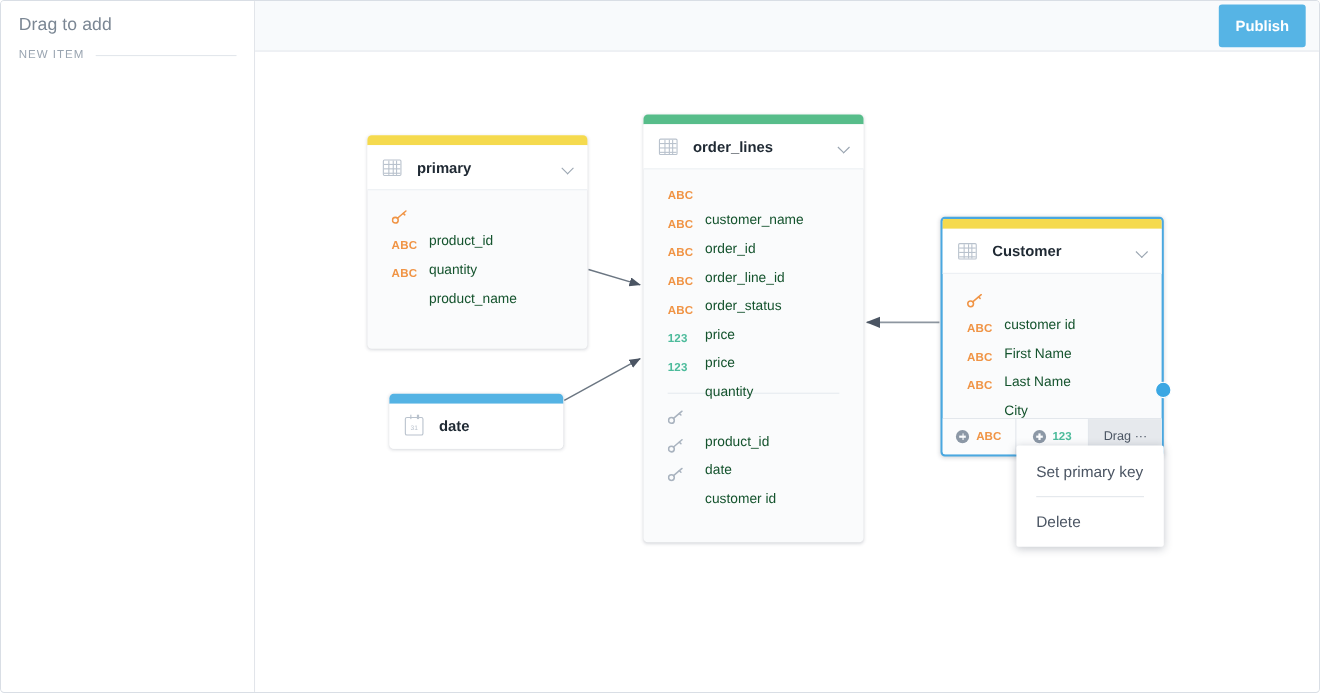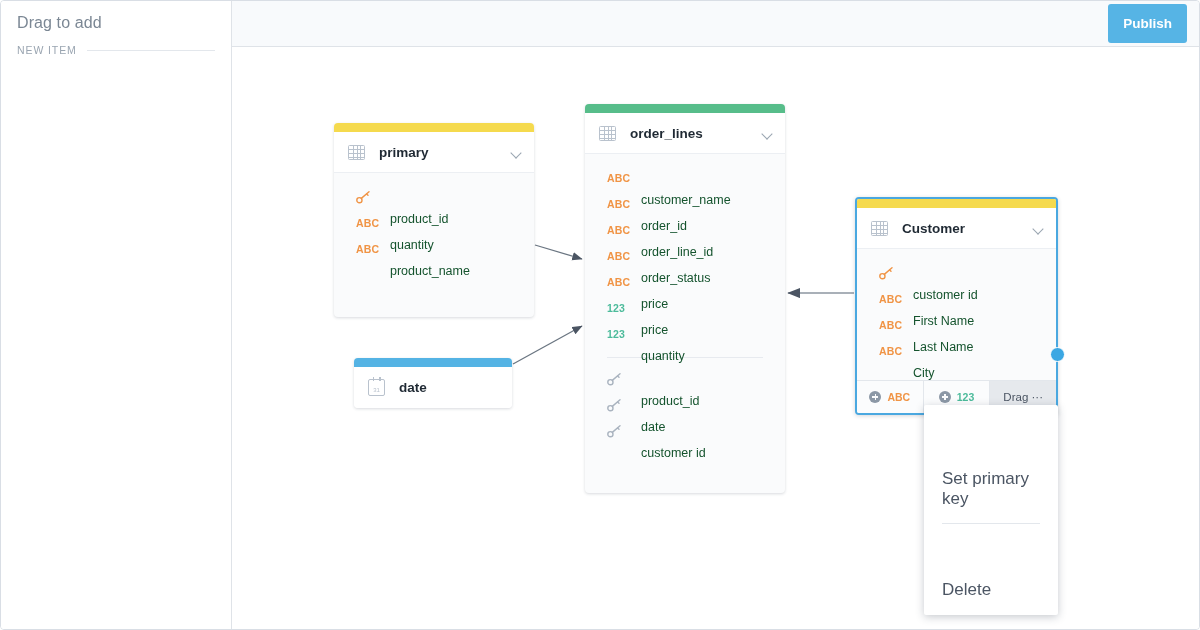--- a/index.html
+++ b/index.html
@@ -259,24 +259,23 @@
     position: absolute;
     left: 692px; top: 358px;
     width: 134px;
     background: #ffffff;
     border-radius: 2px;
     box-shadow: 0 2px 8px rgba(40,50,70,.26);
     padding: 8px 0 7px 0;
     z-index: 30;
   }
   .dd-item {
-    font-size: 17px; color: #4b5563;
+    font-size: 14px; color: #4b5563;
     padding: 8px 0 8px 18px;
     cursor: pointer;
-    margin-top: 48px;
   }
   .dd-sep { height: 1px; background: #e3e7ec; margin: 6px 18px; }
 </style>
 </head>
 <body>
 
 <div id="app">
 
   <aside class="sidebar">
     <div class="sidebar-title">Drag to add</div>

